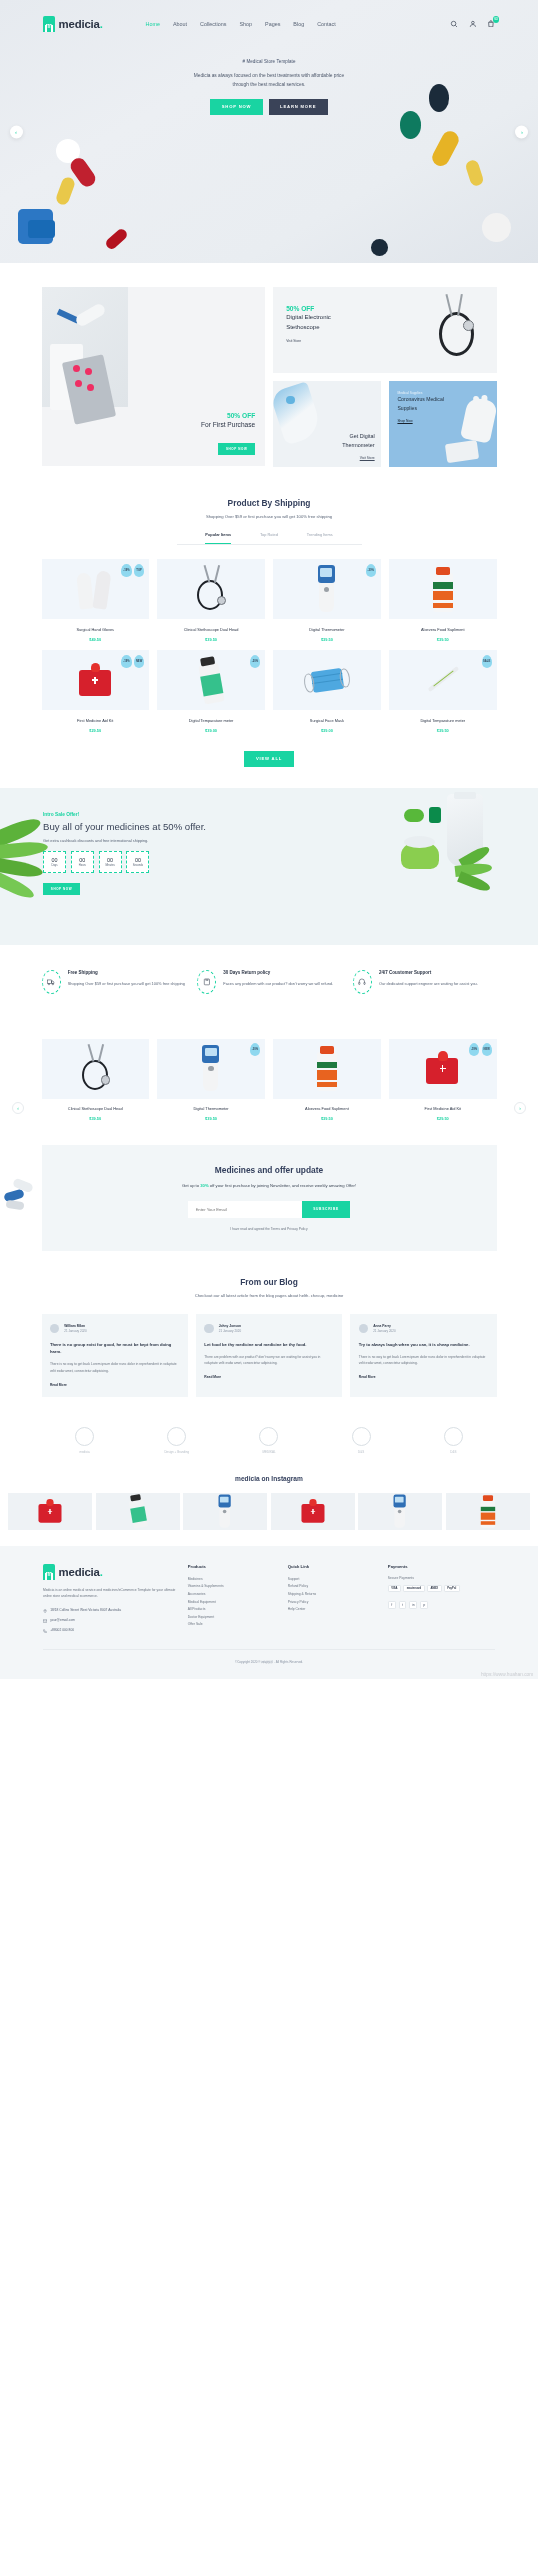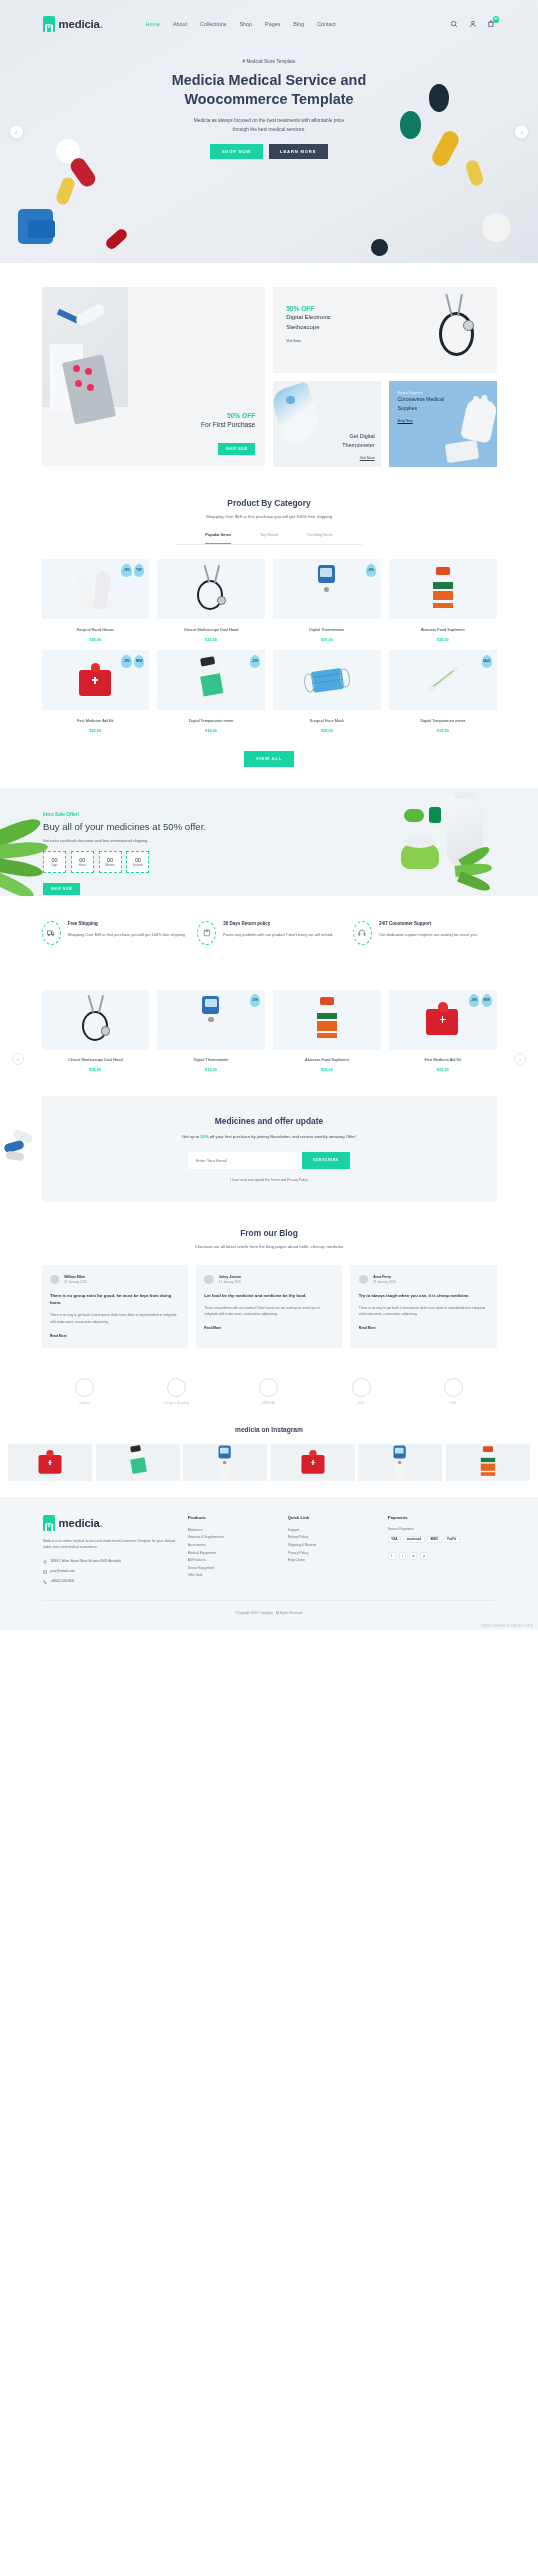--- a/index.html
+++ b/index.html
@@ -103,21 +103,21 @@
   .badge {
     width:10.2px; height:12.6px; background:#8fd8ef; border-radius:50% 50% 50% 50%/60% 60% 40% 40%;
     color:#33475b; font-size:2.7px; font-weight:bold;
     display:flex; align-items:center; justify-content:center;
   }
   .prod-name { font-size:3.9px; color:#2b3445; margin-top:7.8px; }
   .prod-price { font-size:3.9px; color:#19d4a2; font-weight:bold; margin-top:4.8px; }
   .view-all { display:block; margin:18px auto 0; }
 
   
-  .sale { background:#eef4f6; position:relative; overflow:hidden; height:108px; margin-top:21.5px; }
+  .sale { background:#eef4f6; position:relative; overflow:hidden; height:157px; margin-top:21.5px; }
   .sale-inner { position:relative; z-index:3; padding:24px 0 0 43px; }
   .sale-kick { font-size:4.8px; color:#19d4a2; font-weight:bold; }
   .sale-title { font-size:9.6px; font-weight:400; color:#3b4559; margin-top:3.6px; }
   .sale-sub { font-size:3.9px; color:#5a6577; margin-top:6px; }
   .counters { display:flex; gap:4.8px; margin-top:8.4px; }
   .ctr {
     width:23px; height:21.5px; border:0.6px dashed #19d4a2; background:#fff;
     display:flex; flex-direction:column; align-items:center; justify-content:center;
   }
   .ctr b { font-size:5.4px; font-weight:400; color:#2b3445; }
@@ -251,24 +251,20 @@
               <path d="M5 7h14l-1 14H6L5 7z"></path>
               <path d="M9 7V5a3 3 0 0 1 6 0v2"></path>
             </svg>
           <div class="cart-badge">03</div>
         </div>
       </div>
     </div>
 
     <div class="hero-inner">
       <div class="hero-kicker"># Medical Store Template</div>
-      <div class="hero-title">
-        <div>Medicia Medical Service and</div>
-        <div>Woocommerce Template</div>
-      </div>
       <div class="hero-sub">
         <div>Medicia as always focused on the best treatments with affordable price</div>
         <div>through the best medical services.</div>
       </div>
       <div class="hero-btns">
         <button class="btn btn-green">SHOP NOW</button>
         <button class="btn btn-dark">LEARN MORE</button>
       </div>
     </div>
 
@@ -339,21 +335,21 @@
           </div>
         </div>
 
       </div>
     </div>
   </section>
 
   <section style="padding:14.4px 0 0;">
     <div class="container">
       <div class="sec-head">
-        <div class="sec-title">Product By Category</div>
+        <div class="sec-title">Product By Shipping</div>
         <div class="sec-sub">Shopping Over $59 or first purchase you will get 100% free shipping</div>
       </div>
       <div class="tabs">
         <div class="tab active">Popular Items</div>
         <div class="tab">Top Rated</div>
         <div class="tab">Trending Items</div>
       </div>
 
       <div class="prod-grid" id="grid-cat">
           <div class="prod">

